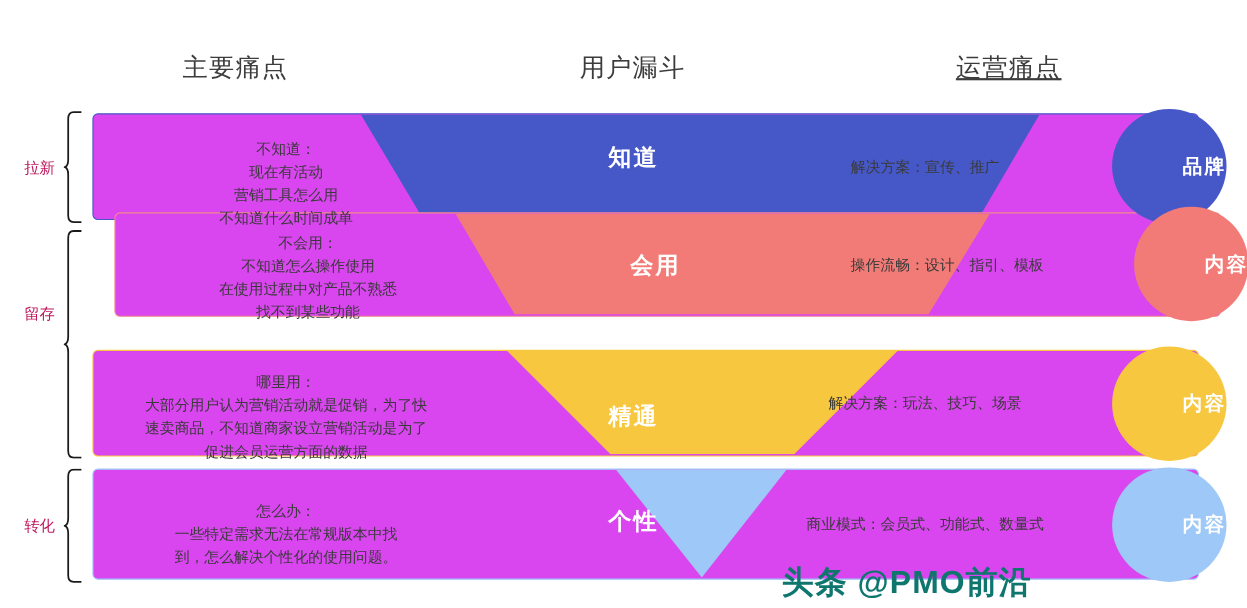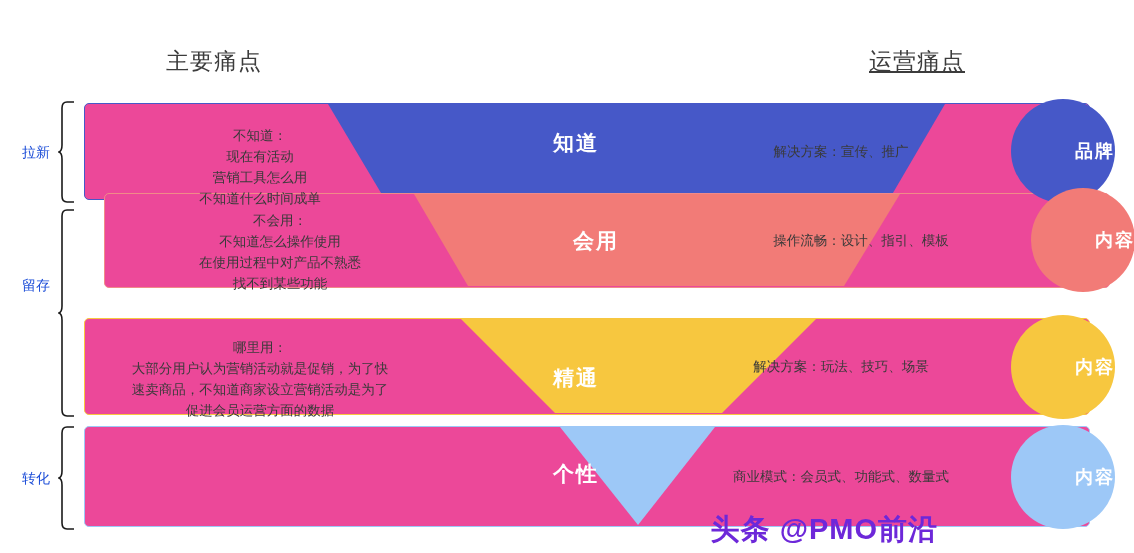--- a/index.html
+++ b/index.html
@@ -24,35 +24,35 @@
   }
   #hdr-pain{left:166px;}
   #hdr-funnel{left:527px;}
   #hdr-ops{left:869px;text-decoration:underline;}
 
   
   .stage-group{position:absolute;left:0;}
   .stage-label{
     position:absolute;
     font-size:14px;
-    color:#1d4ed8;
+    color:#be185d;
     white-space:nowrap;
     left:22px;
   }
   .brace{position:absolute;left:58px;}
 
   
   .row{
     position:absolute;
     left:84px;
     width:1006px;
     box-sizing:border-box;
     border:1.6px solid #000;
     border-radius:5px;
-    background:#ec4899;
+    background:#d946ef;
     overflow:visible;
   }
   .row-inner{
     position:absolute;
     left:0;top:0;right:0;bottom:0;
     overflow:hidden;
     border-radius:4px;
   }
   .funnel-svg{position:absolute;left:0;top:0;}
 
@@ -100,32 +100,33 @@
     z-index:6;
   }
 
   
   #watermark{
     position:absolute;
     right:14px;
     bottom:3px;
     font-size:29px;
     font-weight:bold;
-    color:#6d28d9;
+    color:#0f766e;
     letter-spacing:1px;
     white-space:nowrap;
     z-index:9;
   }
 </style>
 </head>
 <body>
 
 <div id="stage">
 
   <div class="col-header" id="hdr-pain">主要痛点</div>
+  <div class="col-header" id="hdr-funnel">用户漏斗</div>
   <div class="col-header" id="hdr-ops">运营痛点</div>
 
   <div class="stage-group">
     <div class="stage-label" style="top:144px">拉新</div>
     <svg class="brace" style="top:101px" width="18" height="102" viewBox="0 0 18 102">
       <path d="M16 1 H9 Q4 1 4 7 V44 Q4 50 1 51 Q4 52 4 58 V95 Q4 101 9 101 H16" fill="none" stroke="#1a1a1a" stroke-width="1.6"></path>
     </svg>
   </div>
 
   <div class="stage-group">
@@ -192,20 +193,23 @@
       <span>内容</span>
     </div>
   </div>
 
   <div class="row" id="row-3" style="top: 426px; height: 101px; border-color: rgb(157, 200, 247);">
     <div class="row-inner">
       <svg class="funnel-svg" width="1003" height="98" viewBox="0 0 1003 98">
         <polygon id="poly-3" points="475,0 630,0 553,98" fill="#9dc8f7"></polygon>
       </svg>
     </div>
+    <div class="pain-text" style="top:27px">怎么办：
+一些特定需求无法在常规版本中找
+到，怎么解决个性化的使用问题。</div>
     <div class="funnel-label" style="top:33px;left:411px;">个性</div>
     <div class="ops-text" style="top:40px;left:606px;">商业模式：会员式、功能式、数量式</div>
     <div class="circle" id="circle-3" style="top: -2px; left: 926px; width: 104px; height: 104px; background: rgb(157, 200, 247);">
       <span>内容</span>
     </div>
   </div>
 
   <div id="watermark">头条 @PMO前沿</div>
 
 </div>

